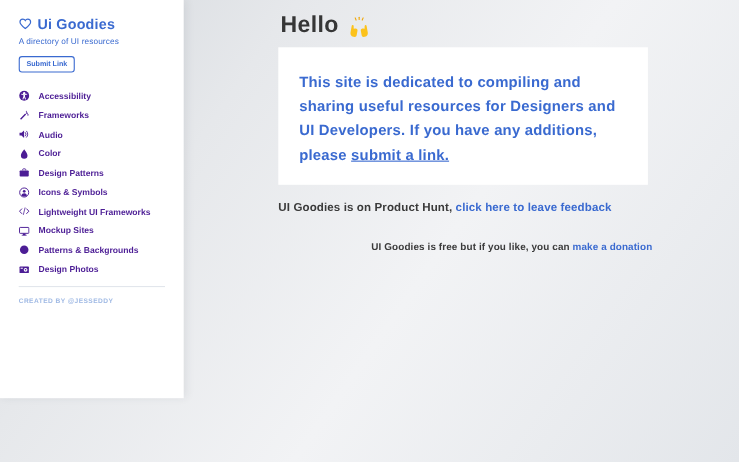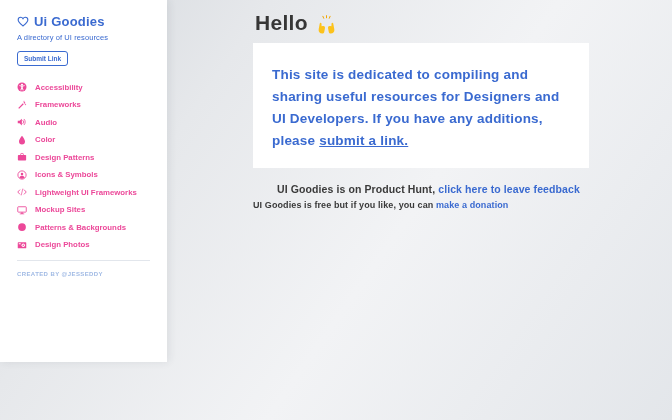--- a/index.html
+++ b/index.html
@@ -16,37 +16,37 @@
   }
   .logo-row{display:flex;align-items:center;gap:5px;cursor:pointer;}
   .logo-title{font-size:13px;font-weight:bold;color:#3A6AD0;letter-spacing:.2px;}
   .logo-sub{font-size:7.5px;color:#3A6AD0;margin-top:4px;font-weight:500;letter-spacing:.1px;}
   .submit-btn{
     margin-top:9px;display:inline-block;border:1px solid #3A6AD0;border-radius:3px;
     padding:3px 6px;font-size:6.5px;font-weight:600;color:#3A6AD0;background:#fff;cursor:pointer;
     font-family:inherit;
   }
   .nav{margin:15px 0 0 0;list-style:none;padding:0;}
-  .nav-item{display:flex;align-items:center;gap:8px;height:12px;margin-bottom:5.5px;color:#ec4899;cursor:pointer;}
+  .nav-item{display:flex;align-items:center;gap:8px;height:12px;margin-bottom:5.5px;color:#4c1d95;cursor:pointer;}
   .nav-ic{width:10px;height:10px;display:flex;align-items:center;justify-content:center;flex:none;}
   .nav-ic svg{width:10px;height:10px;fill:currentColor;}
   .nav-label{font-size:7.8px;font-weight:600;white-space:nowrap;}
   .divider{width:133px;border:none;border-top:1px solid #e2e6ec;margin:9px 0 0 0;}
   .credit{margin-top:10px;font-size:6px;letter-spacing:.4px;color:#9FB9E4;font-weight:600;cursor:pointer;}
   
   .main{position:absolute;left:253px;top:0;width:340px;}
   .hello{display:flex;align-items:flex-end;gap:7px;margin:11px 0 0 2px;
          font-size:21px;font-weight:bold;color:#363636;letter-spacing:.3px;}
   .hands{width:23px;height:21px;flex:none;}
   .card{margin-top:8px;background:#ffffff;width:336px;box-sizing:border-box;padding:21px 19px 16px 19px;}
   .card p{margin:0;font-size:13.5px;line-height:22px;font-weight:bold;color:#3A6AD0;letter-spacing:.2px;}
   .card a{color:#3A6AD0;text-decoration:underline;cursor:pointer;}
-  .ph-line{margin-top:15px;font-size:10.5px;font-weight:bold;color:#3a3a3a;white-space:nowrap;letter-spacing:.1px;margin-left:24px;}
+  .ph-line{margin-top:15px;font-size:10.5px;font-weight:bold;color:#3a3a3a;white-space:nowrap;letter-spacing:.1px;}
   .ph-line a{color:#3A6AD0;text-decoration:none;cursor:pointer;}
-  .don-line{margin-top:5px;font-size:9px;font-weight:bold;color:#3a3a3a;white-space:nowrap;letter-spacing:.1px;}
+  .don-line{margin-top:24px;font-size:9px;font-weight:bold;color:#3a3a3a;white-space:nowrap;letter-spacing:.1px;text-align:right;}
   .don-line a{color:#3A6AD0;text-decoration:none;cursor:pointer;}
 </style>
 </head>
 <body>
 
 <div class="sidebar">
 
   <div class="logo-row">
     <span style="display:flex;">
       <svg width="12" height="11" viewBox="0 0 16 15">

